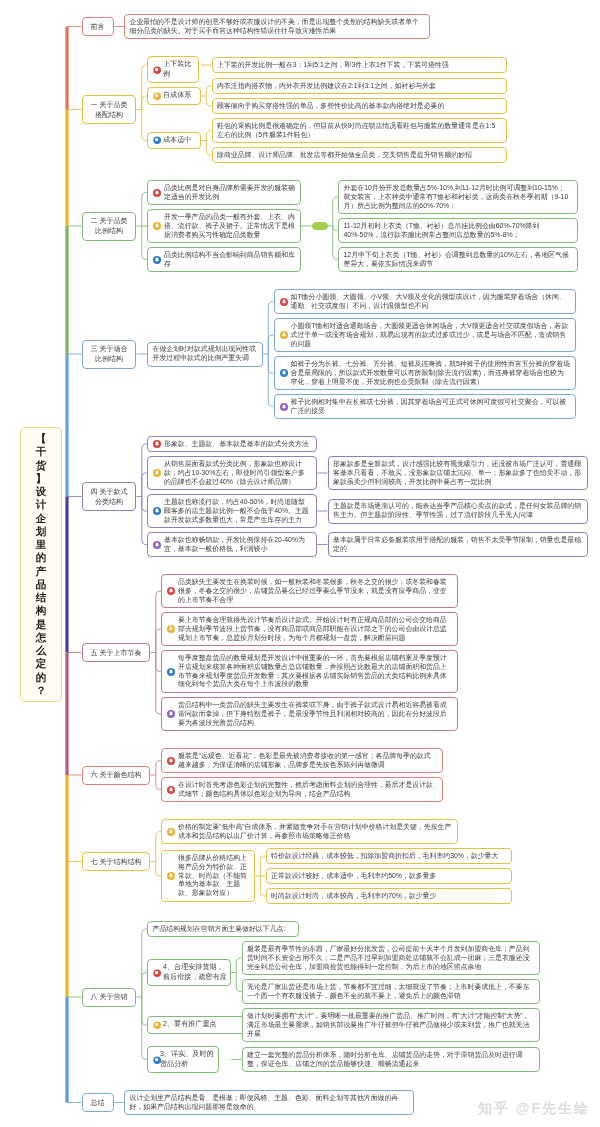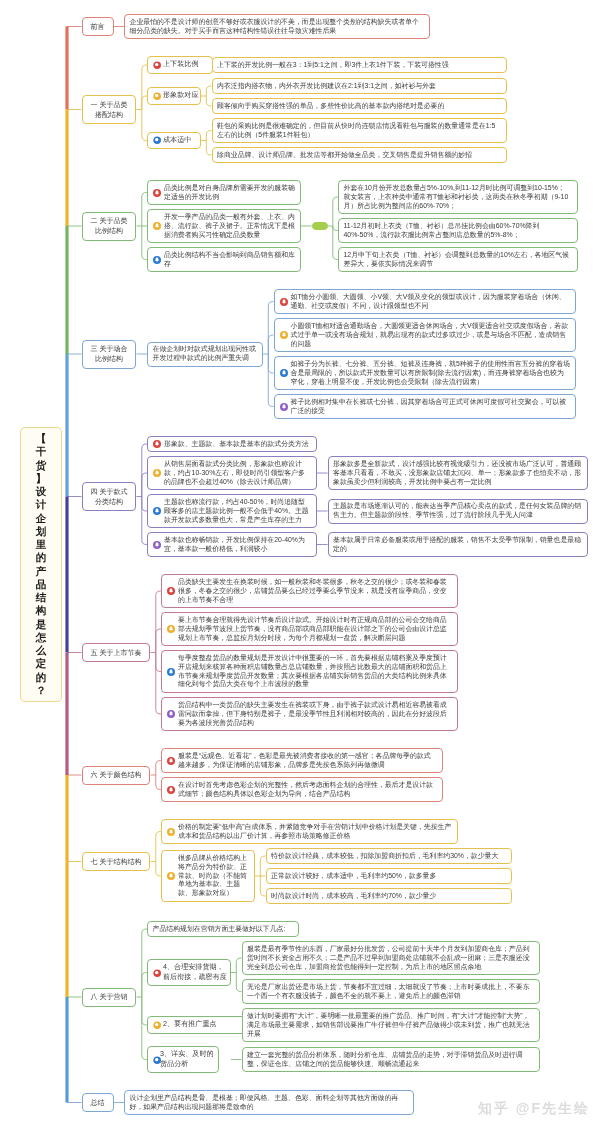--- a/index.html
+++ b/index.html
@@ -141,21 +141,21 @@
         <span>么</span>
         <span>定</span>
         <span>的</span>
         <span>？</span>
       </div>
   </div>
 <div class="bx branchbx" style="left: 81.5px; border-color: rgb(221, 130, 121); top: 17px;">前言</div>
     <div class="bx leaf" style="left: 124px; width: 306px; border-color: rgb(221, 130, 121); top: 14px;"><span>企业最怕的不是设计师的创意不够好或衣服设计的不美，而是出现整个类别的结构缺失或者单个细分品类的缺失。对于买手而言这种结构性错误往往导致灾难性后果</span></div>
     <div class="bx branchbx" style="left: 81.5px; border-color: rgb(229, 193, 74); top: 95px;">一 关于品类
 搭配结构</div>
-    <div class="bx nodebx" style="left: 147px; width: 66px; border-color: rgb(229, 193, 74); top: 56px;"><div class="ico"><svg width="8.4" height="8.4" viewBox="0 0 12 12">
+    <div class="bx nodebx" style="left: 147px; width: 52px; border-color: rgb(229, 193, 74); top: 56px;"><div class="ico"><svg width="8.4" height="8.4" viewBox="0 0 12 12">
           <defs>
             <radialGradient id="g0" cx="44%" cy="42%" r="52%">
               <stop offset="0%" stop-color="#ffffff"></stop>
               <stop offset="30%" stop-color="#ffffff" stop-opacity="0.92"></stop>
               <stop offset="52%" stop-color="#d9443f"></stop>
               <stop offset="100%" stop-color="#d9443f"></stop>
             </radialGradient>
           </defs>
           <circle cx="6" cy="6" r="5.4" fill="url(#g0)"></circle>
         </svg></div><span>上下装比例</span></div>
@@ -163,21 +163,21 @@
     <div class="bx nodebx" style="left: 147px; width: 54px; border-color: rgb(229, 193, 74); top: 87px;"><div class="ico"><svg width="8.4" height="8.4" viewBox="0 0 12 12">
           <defs>
             <radialGradient id="g1" cx="44%" cy="42%" r="52%">
               <stop offset="0%" stop-color="#ffffff"></stop>
               <stop offset="30%" stop-color="#ffffff" stop-opacity="0.92"></stop>
               <stop offset="52%" stop-color="#eeb02a"></stop>
               <stop offset="100%" stop-color="#eeb02a"></stop>
             </radialGradient>
           </defs>
           <circle cx="6" cy="6" r="5.4" fill="url(#g1)"></circle>
-        </svg></div><span>形象款对应</span></div>
+        </svg></div><span>自成体系</span></div>
     <div class="bx leaf" style="left: 211.5px; width: 295px; border-color: rgb(229, 193, 74); top: 78px;"><span>内衣泛指内搭衣物，内外衣开发比例建议在2:1到3:1之间，如衬衫与外套</span></div>
     <div class="bx leaf" style="left: 211.5px; width: 295px; border-color: rgb(229, 193, 74); top: 98px;"><span>顾客倾向于购买穿搭性强的单品，多些性价比高的基本款内搭绝对是必要的</span></div>
     <div class="bx nodebx" style="left: 147px; width: 54px; border-color: rgb(229, 193, 74); top: 131.5px;"><div class="ico"><svg width="8.4" height="8.4" viewBox="0 0 12 12">
           <defs>
             <radialGradient id="g2" cx="44%" cy="42%" r="52%">
               <stop offset="0%" stop-color="#ffffff"></stop>
               <stop offset="30%" stop-color="#ffffff" stop-opacity="0.92"></stop>
               <stop offset="52%" stop-color="#2b7ad1"></stop>
               <stop offset="100%" stop-color="#2b7ad1"></stop>
             </radialGradient>

